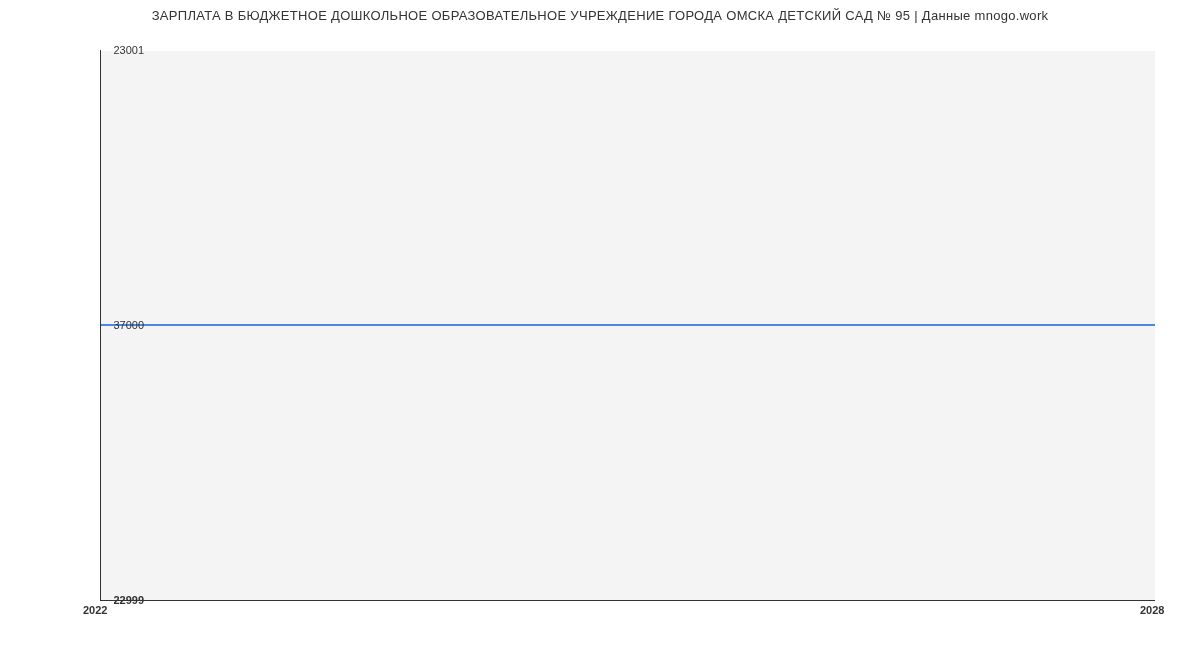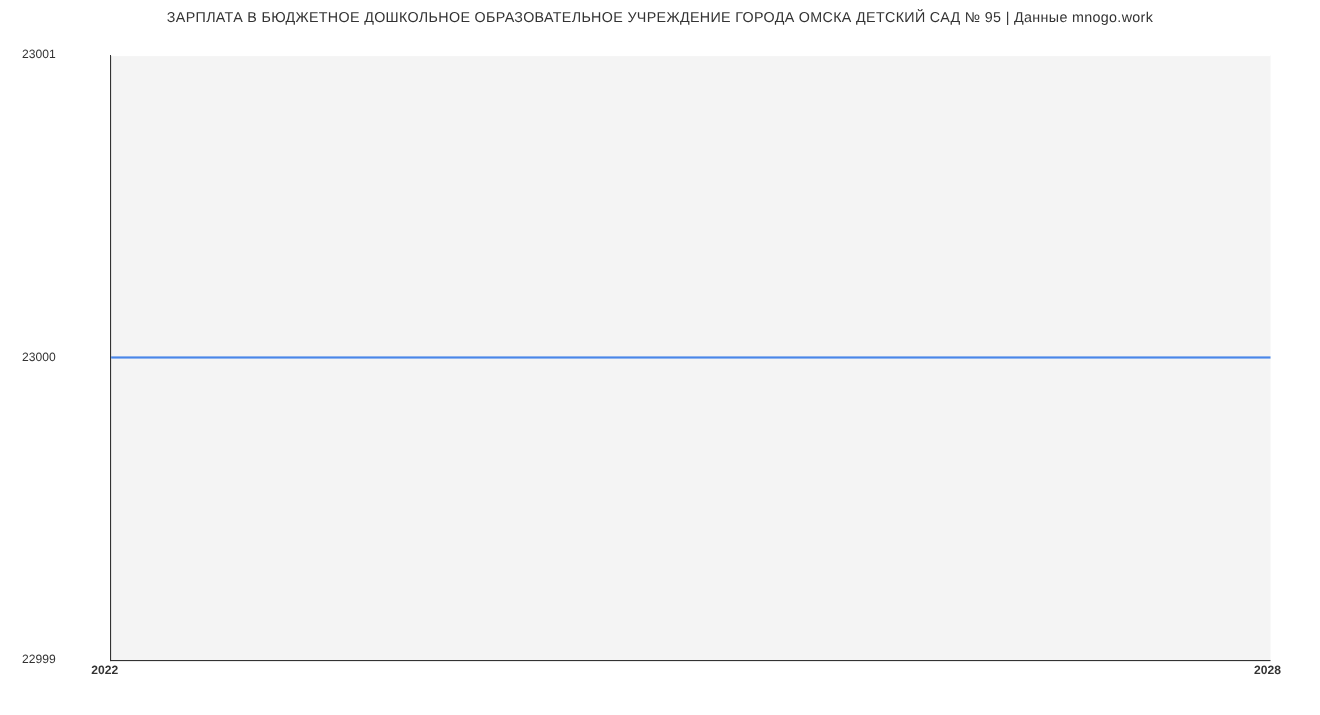--- a/index.html
+++ b/index.html
@@ -40,22 +40,23 @@
   }
   .data-line {
     position: absolute;
     left: 0;
     width: 100%;
     height: 2px;
     background: #4a86e8;
   }
   .y-tick {
     position: absolute;
-    right: 1100px;
+    right: 1056px;
     width: 80px;
+    text-align: right;
     font-size: 11px;
     color: #333;
     transform: translateY(-50%);
   }
   .x-tick {
     position: absolute;
     top: 604px;
     font-size: 11px;
     color: #333;
     font-weight: bold;
@@ -66,17 +67,17 @@
 
 <div class="chart-title">ЗАРПЛАТА В БЮДЖЕТНОЕ ДОШКОЛЬНОЕ ОБРАЗОВАТЕЛЬНОЕ УЧРЕЖДЕНИЕ ГОРОДА ОМСКА ДЕТСКИЙ САД № 95 | Данные mnogo.work</div>
 
 <div class="plot-area">
   <div class="grid-line" style="top:0;"></div>
   <div class="grid-line" style="top:275px;"></div>
   <div class="data-line" style="top:274px;"></div>
 </div>
 
 <div class="y-tick" style="top:50px;">23001</div>
-<div class="y-tick" style="top:325px;">23000</div>
-<div class="y-tick" style="top:600px;">22999</div>
+<div class="y-tick" style="top:325px;">37000</div>
+<div class="y-tick" style="top:600px;font-weight:bold;">22999</div>
 
 <div class="x-tick" style="left:83px;">2022</div>
 <div class="x-tick" style="left:1140px;">2028</div>
 
 </body></html>

